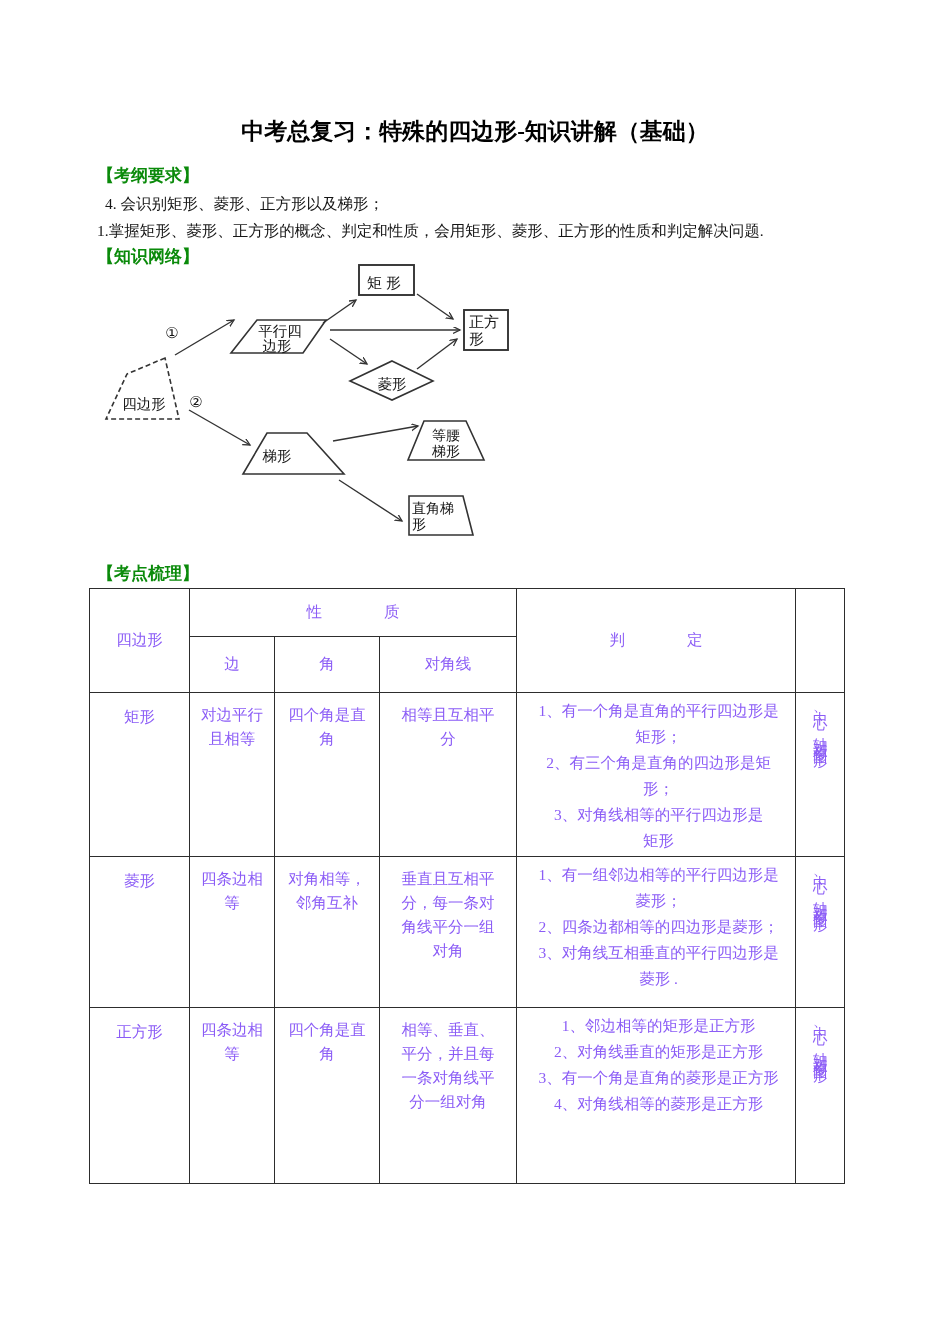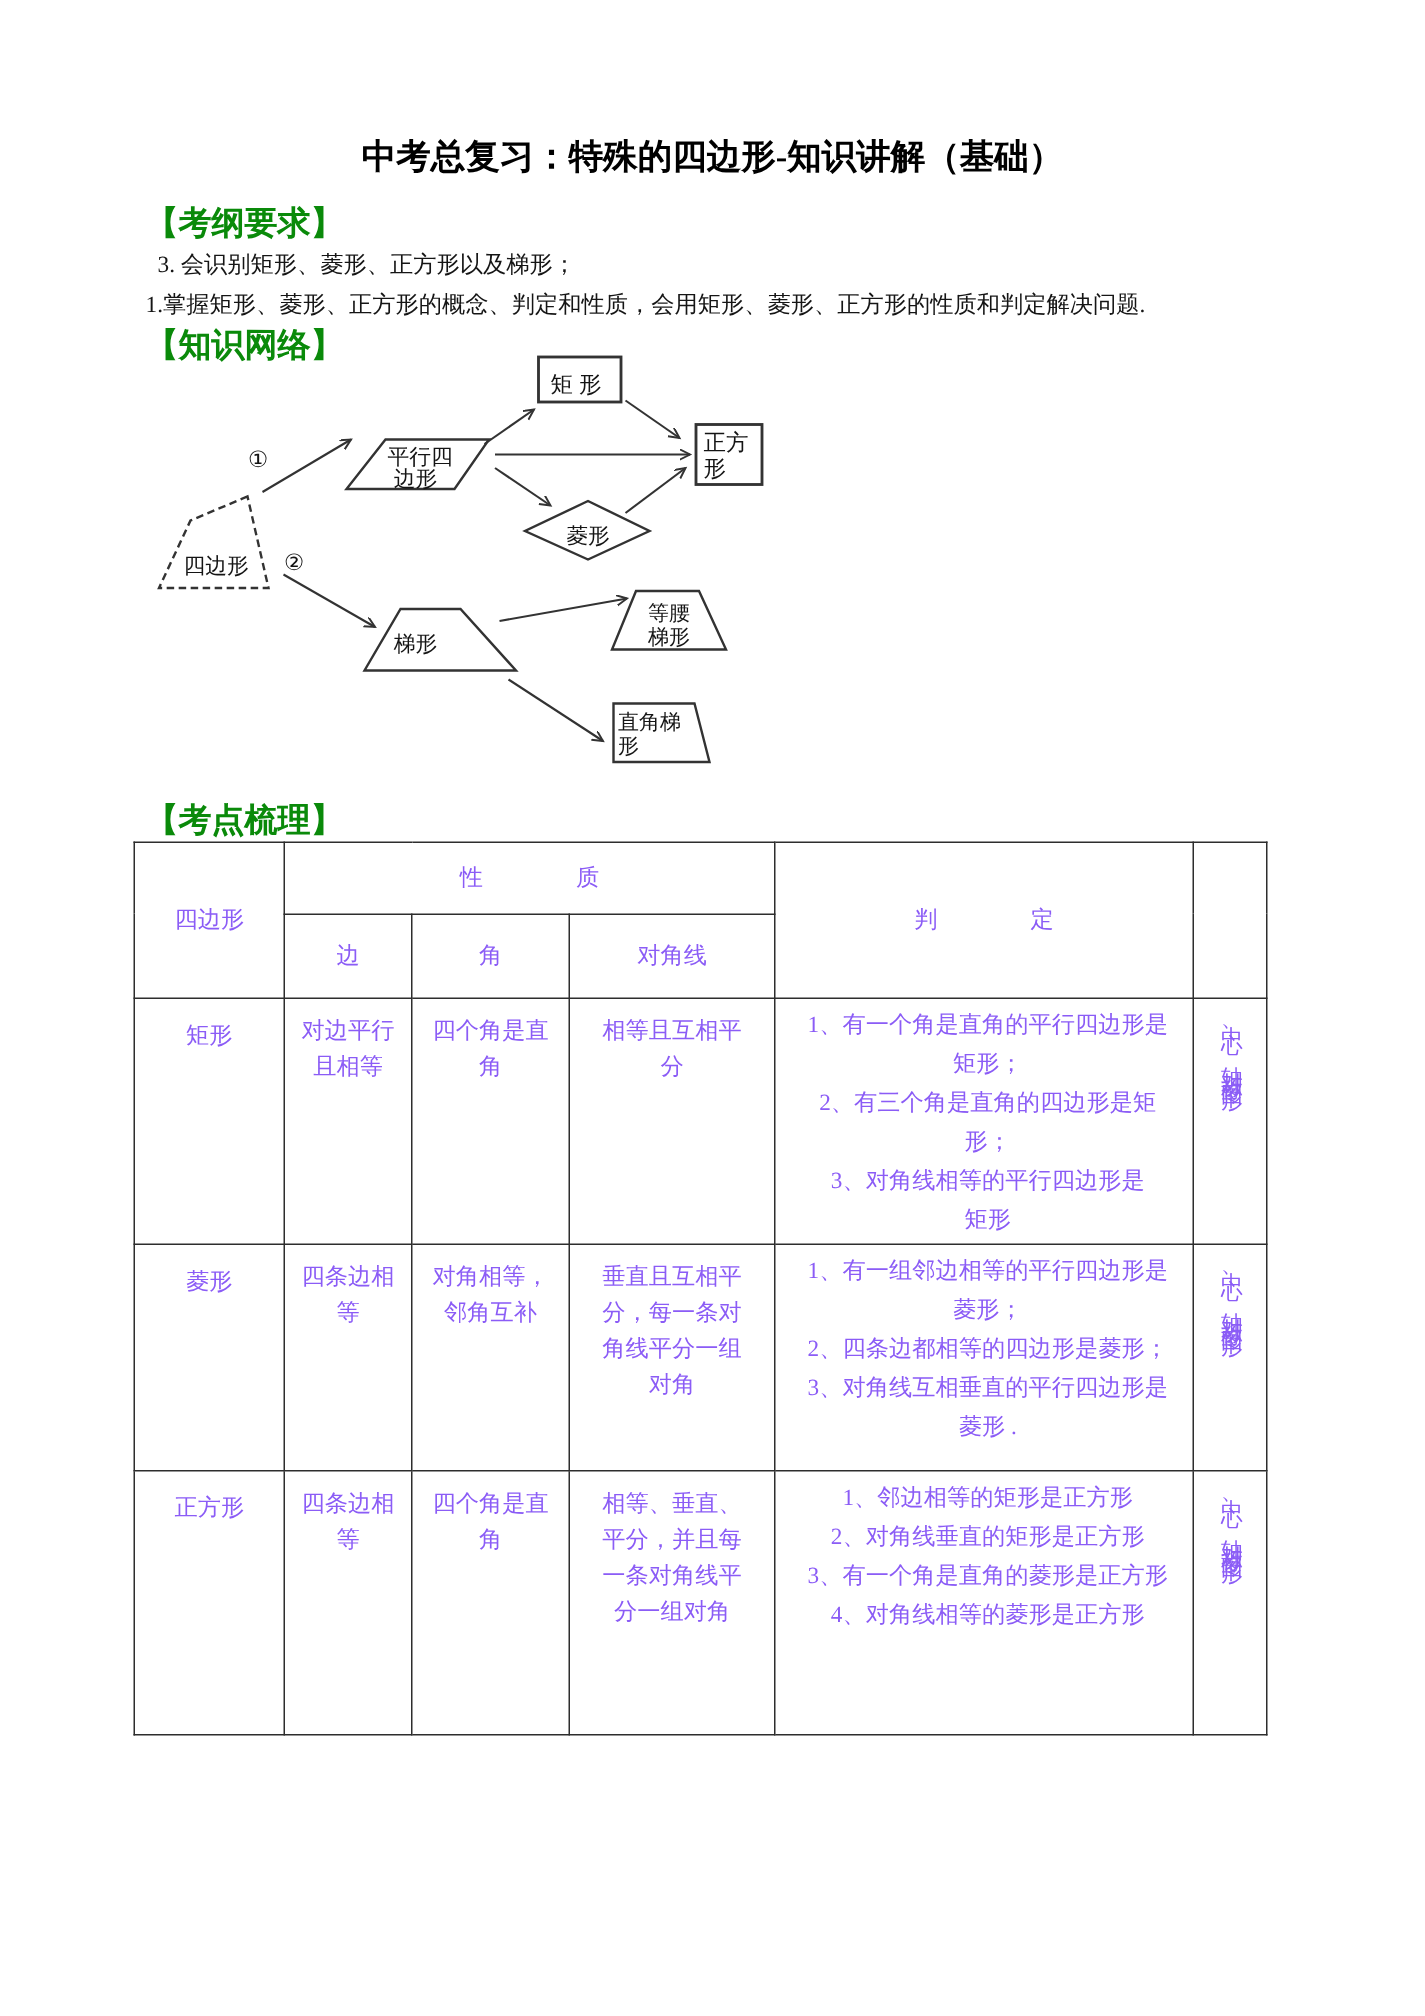--- a/index.html
+++ b/index.html
@@ -1,28 +1,28 @@
 <!DOCTYPE html>
 <html><head>
 <meta charset="utf-8">
 <style>
   html,body { margin:0; padding:0; background:#ffffff; }
   .page {
     width:950px; height:1344px; background:#ffffff; overflow:hidden;
     font-family:"Liberation Serif","DejaVu Serif",serif; color:#111;
     position:relative;
   }
-  .content { padding:89px 40px 0 97px; }
+  .content { padding:116px 40px 0 97px; }
 
   .doc-title {
     font-size:23px; font-weight:bold; text-align:center;
     margin:0 -40px 0 -97px; line-height:32px; color:#000;
   }
   .section-header {
-    font-size:22px; font-weight:bold; color:#0A8A0A; line-height:22px;
+    font-size:17px; font-weight:bold; color:#0A8A0A; line-height:22px;
   }
   .outline-header { margin-top:17px; }
   .outline-list { margin-top:4px; }
   .outline-item { font-size:15.5px; line-height:26.5px; color:#151515; }
   .outline-item.indent { text-indent:8px; }
   .network-header { margin-top:2px; }
 
   .diagram-wrap { margin:-11px 0 0 -7px; }
   svg.net { display:block; }
   svg.net text { font-family:"Liberation Serif","DejaVu Serif",serif; fill:#141414; }
@@ -64,21 +64,21 @@
 <body>
 
 <div class="page">
   <div class="content">
 
     <h1 class="doc-title">中考总复习：特殊的四边形-知识讲解（基础）</h1>
 
     <div class="section-header outline-header">【考纲要求】</div>
 
     <div class="outline-list">
-      <div class="outline-item indent">3.  会识别矩形、菱形、正方形以及梯形；</div>
+      <div class="outline-item indent">4.  会识别矩形、菱形、正方形以及梯形；</div>
       <div class="outline-item">1.掌握矩形、菱形、正方形的概念、判定和性质，会用矩形、菱形、正方形的性质和判定解决问题.</div>
     </div>
 
     <div class="section-header network-header">【知识网络】</div>
 
     <div class="diagram-wrap">
       <svg class="net" viewBox="0 0 440 295" width="440" height="295">
         <defs>
           <marker id="arw" markerWidth="11" markerHeight="9" refX="7" refY="3.5" orient="auto" markerUnits="userSpaceOnUse">
             <path d="M0,0 L7,3.5 L0,7" fill="none" stroke="#333" stroke-width="1.3"></path>

